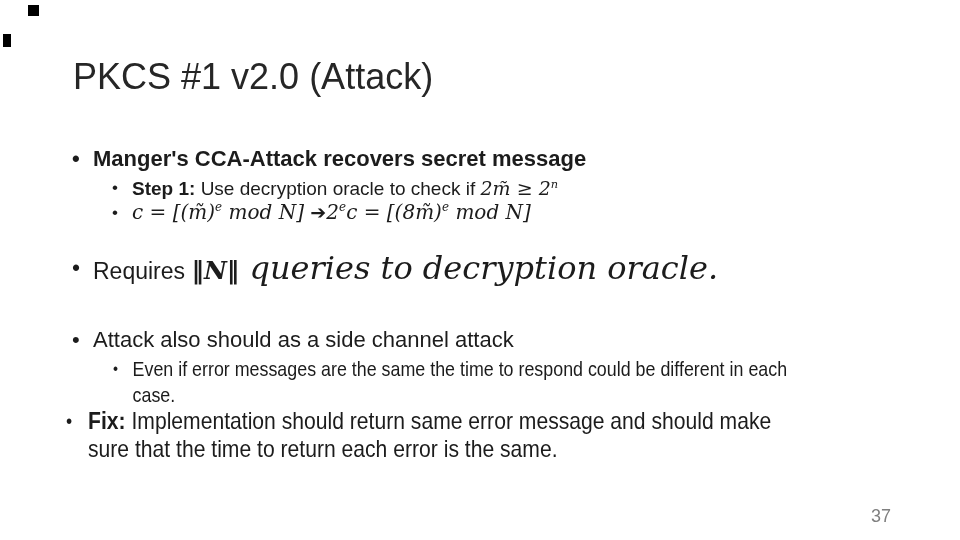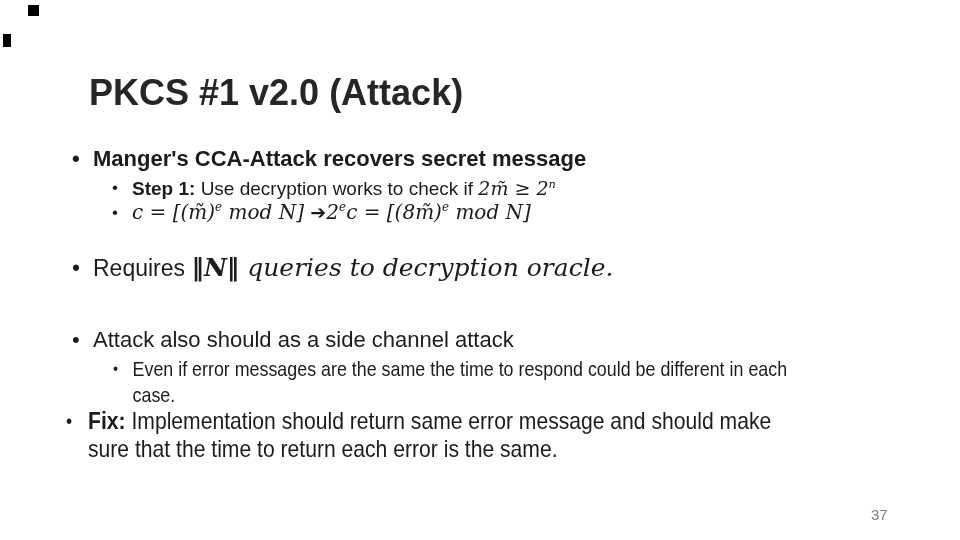--- a/index.html
+++ b/index.html
@@ -4,22 +4,22 @@
 <style>
   html,body{margin:0;padding:0;background:#ffffff;}
   .slide{
     position:relative;width:960px;height:540px;background:#ffffff;overflow:hidden;
     font-family:"Liberation Sans",sans-serif;color:#1c1c1c;
   }
   .artifact{position:absolute;background:#000;}
   .mark-top{left:28px;top:5px;width:11px;height:11px;}
   .mark-left{left:3px;top:34px;width:8px;height:13px;}
   .title{
-    position:absolute;left:73px;top:56px;margin:16px;
-    font-size:36px;font-weight:700;color:#262626;letter-spacing:0px;white-space:nowrap;
+    position:absolute;left:73px;top:56px;margin:0;
+    font-size:36px;font-weight:400;color:#262626;letter-spacing:0px;white-space:nowrap;
   }
   .line{position:absolute;display:flex;align-items:flex-start;white-space:nowrap;}
   .mk{flex:none;display:inline-block;}
   
   .l1{left:72px;font-size:22px;line-height:26px;}
   .l1 .mk{width:21px;}
   
   .l2{left:112px;font-size:19px;line-height:24px;}
   .l2 .mk{width:20px;font-size:17px;}
   .b-manger{top:146px;font-weight:700;}
@@ -28,48 +28,48 @@
   .b-req{top:253px;font-size:23px;line-height:30px;}
   .b-attack{top:327px;}
   .b-evenif{top:356px;left:113px;font-size:21px;line-height:26px;
     transform:scaleX(0.85);transform-origin:left top;}
   .b-evenif .mk{width:23px;font-size:17px;}
   .b-fix{top:407px;left:66px;font-size:24px;line-height:28px;
     transform:scaleX(0.88);transform-origin:left top;}
   .b-fix .mk{width:25px;font-size:20px;}
   .row{display:block;}
   .math{font-family:"DejaVu Serif",serif;font-style:italic;}
-  .math-lg{font-size:25px;}
+  .math-lg{font-size:32px;}
   .norm-bars{font-family:"DejaVu Serif",serif;font-style:italic;font-weight:700;font-size:25px;}
   sup{font-size:60%;line-height:0;vertical-align:super;font-style:italic;}
   .arrow{font-family:"DejaVu Sans",sans-serif;font-style:normal;font-weight:700;font-size:0.95em;}
   b{font-weight:700;}
   .page-num{
-    position:absolute;left:871px;top:506px;font-size:15px;color:#7f7f7f;
+    position:absolute;left:871px;top:506px;font-size:18px;color:#7f7f7f;
     font-family:"Liberation Sans",sans-serif;
   }
 </style>
 </head>
 <body>
 
 <div class="slide">
 
   <div class="artifact mark-top"></div>
   <div class="artifact mark-left"></div>
 
   <h1 class="title">PKCS #1 v2.0 (Attack)</h1>
 
   <div class="line l1 b-manger">
     <span class="mk">•</span>
     <span class="tx">Manger's CCA-Attack recovers secret message</span>
   </div>
 
   <div class="line l2 b-step1">
     <span class="mk">•</span>
-    <span class="tx"><b>Step 1:</b><span> Use decryption works to check if </span><span class="math"><span>2</span><span>m̃</span><span> ≥ </span><span>2</span><sup>n</sup></span></span>
+    <span class="tx"><b>Step 1:</b><span> Use decryption oracle to check if </span><span class="math"><span>2</span><span>m̃</span><span> ≥ </span><span>2</span><sup>n</sup></span></span>
   </div>
 
   <div class="line l2 b-eq">
     <span class="mk">•</span>
     <span class="tx math"><span>c = [(</span><span>m̃</span><span>)</span><sup>e</sup><span> mod N] </span><span class="arrow">➔</span><span>2</span><sup>e</sup><span>c = [(8</span><span>m̃</span><span>)</span><sup>e</sup><span> mod N]</span></span>
   </div>
 
   <div class="line l1 b-req">
     <span class="mk">•</span>
     <span class="tx"><span>Requires </span><span class="norm-bars">‖N‖</span><span class="math math-lg"> queries to decryption oracle.</span></span>

